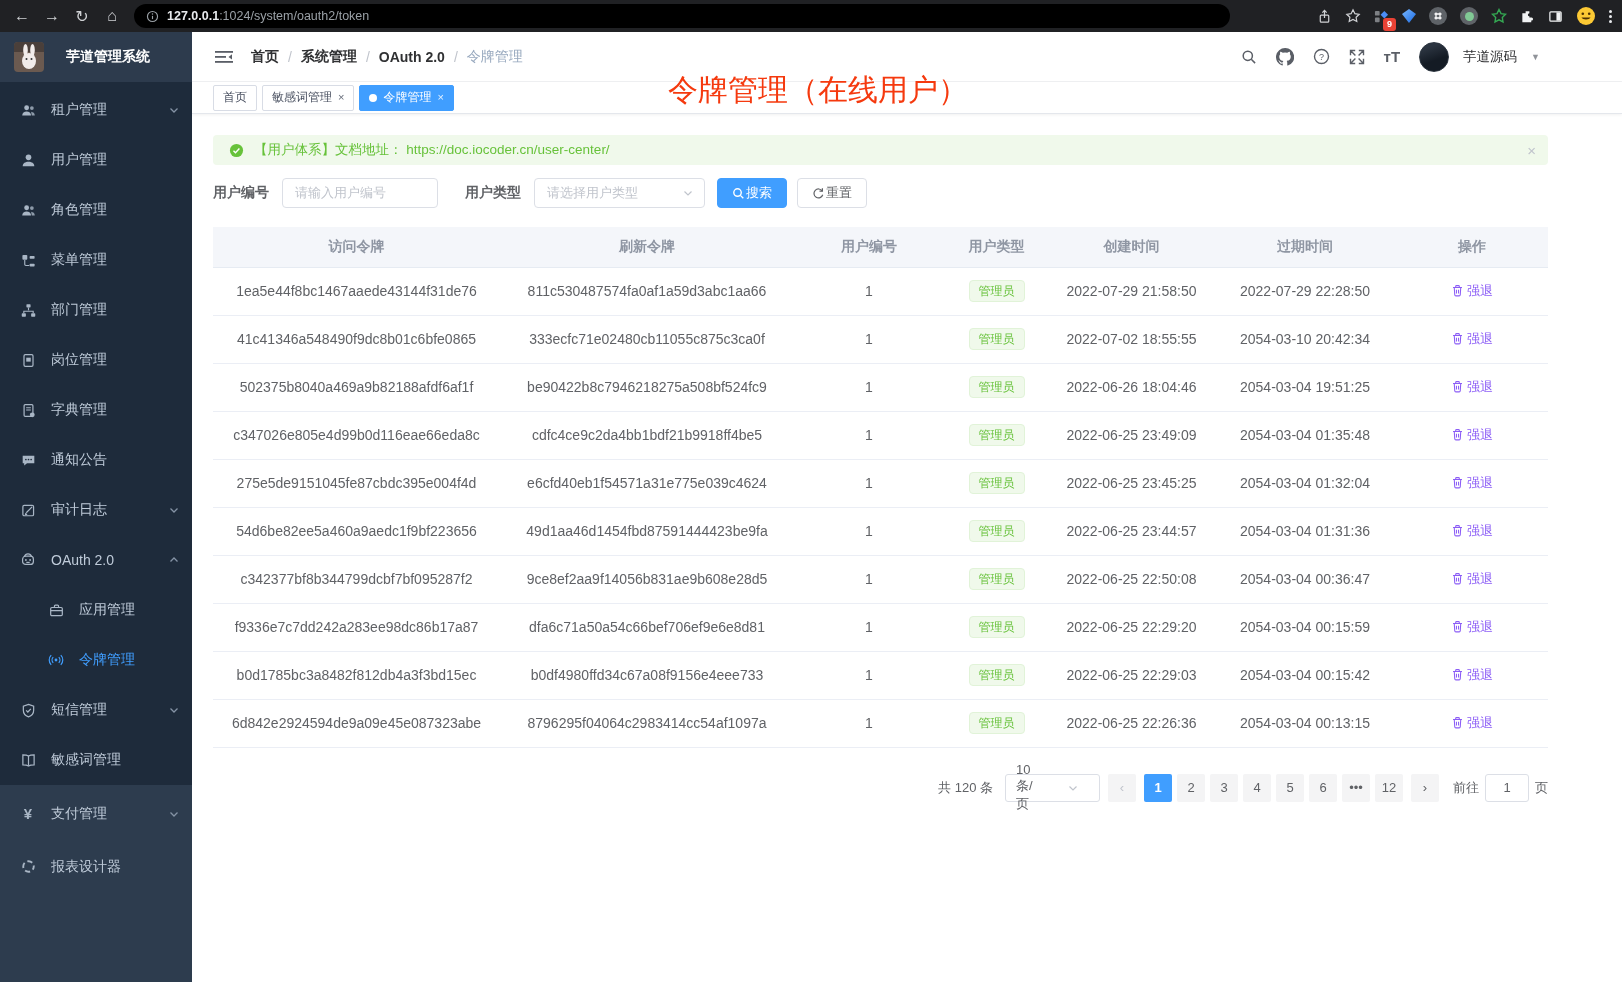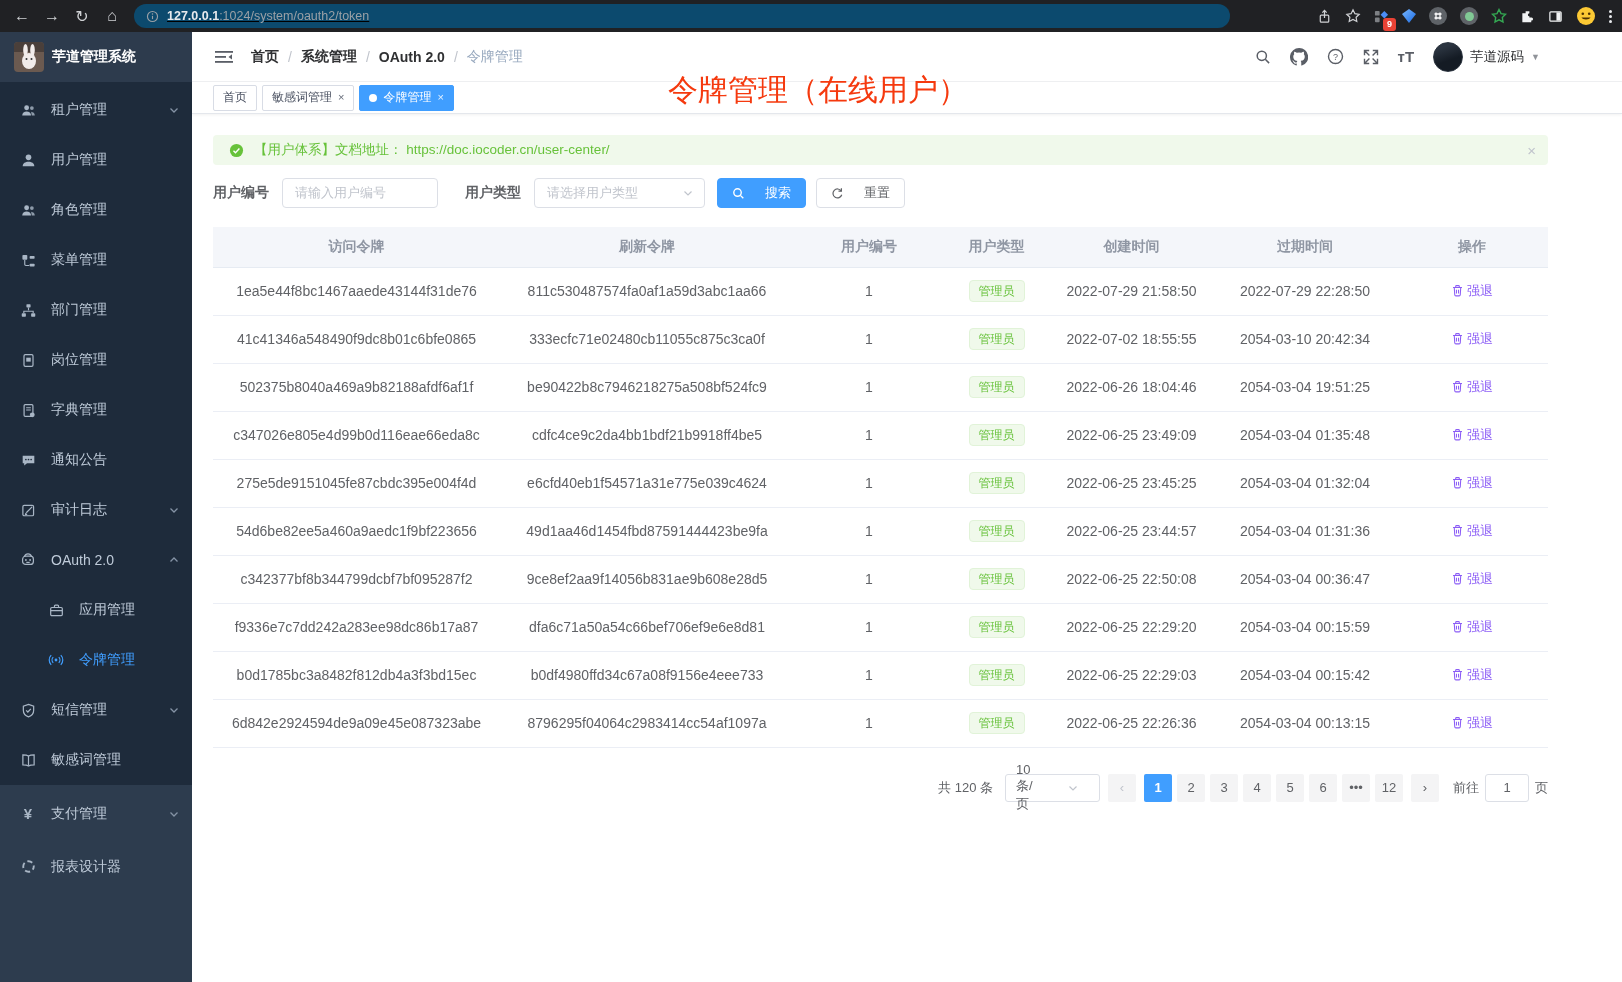--- a/index.html
+++ b/index.html
@@ -4,21 +4,21 @@
 <style>
   * { margin:0; padding:0; box-sizing:border-box; }
   html,body { width:1622px; height:982px; overflow:hidden; background:#fff;
     font-family:"Liberation Sans","DejaVu Sans",sans-serif; }
 
   
   .browser-bar { height:32px; background:#202124; display:flex; align-items:center;
     padding:0 10px; gap:6px; }
   .bnav { width:24px; height:24px; display:flex; align-items:center; justify-content:center;
     color:#cfd1d4; font-size:16px; flex-shrink:0; }
-  .url-pill { height:24px; width:1096px; background:#0c4a6e; border-radius:12px;
+  .url-pill { height:24px; width:1096px; background:#000000; border-radius:12px;
     display:flex; align-items:center; padding:0 12px; gap:8px; margin-left:4px;text-decoration:underline; }
   .url-text { font-size:12.5px; color:#9aa0a6; white-space:nowrap; }
   .url-text .domain { color:#e8eaed; font-weight:bold; }
   .chrome-right { margin-left:auto; display:flex; align-items:center; gap:13px; }
   .cricon { position:relative; display:flex; align-items:center; justify-content:center; }
   .ext-badge { position:absolute; right:-7px; bottom:-7px; background:#e94235; color:#fff;
     font-size:9px; line-height:11px; padding:1px 4px; border-radius:3px; font-weight:bold; }
   .gem { width:14px; height:14px; background:linear-gradient(135deg,#7ab8ff,#1a6ae4);
     clip-path:polygon(50% 0,100% 35%,50% 100%,0 35%); }
   .gray-circle { width:18px; height:18px; border-radius:50%; background:#5f6368;
@@ -29,21 +29,21 @@
     display:flex; flex-direction:column; gap:2px; align-items:center; }
   .dots-v i { width:3px; height:3px; border-radius:50%; background:#e8eaed; }
 
   
   .app { display:flex; height:950px; }
 
   
   .sidebar { width:192px; flex-shrink:0; background:#1e2b3b; color:#bfcbd9;
     display:flex; flex-direction:column; }
   .logo-row { height:50px; background:#2d3b4d; display:flex; align-items:center;
-    padding-left:14px; gap:8px; flex-shrink:0; }
+    padding-left:14px; gap:22px; flex-shrink:0; }
   .logo-img { width:30px; height:30px; border-radius:4px; overflow:hidden; flex-shrink:0; }
   .logo-title { color:#fff; font-weight:bold; font-size:14px; }
   .menu { padding-top:3px; }
   .menu-item { height:50px; display:flex; align-items:center; padding:0 12px 0 20px;
     gap:15px; font-size:14px; cursor:pointer; }
   .menu-item .mi-icon { width:16px; display:flex; justify-content:center; color:#a9b6c5; }
   .menu-item.sub { padding-left:48px; }
   .menu-item.active { color:#409eff; }
   .menu-item.active .mi-icon { color:#409eff; }
   .menu-item .chev { margin-left:auto; color:#8593a5; display:flex; }
@@ -58,21 +58,21 @@
     border-bottom:1px solid #f0f1f3; flex-shrink:0; }
   .hamburger { color:#5a5e66; display:flex; padding:0 8px; cursor:pointer; }
   .breadcrumb { display:flex; align-items:center; margin-left:10px; font-size:14px; }
   .crumb { display:flex; align-items:center; color:#303133; font-weight:bold; }
   .crumb .sep { color:#c0c4cc; margin:0 9px; font-weight:normal; }
   .crumb:last-child { color:#97a8be; font-weight:normal; }
   .crumb:last-child .sep { display:none; }
   .nav-right { margin-left:auto; display:flex; align-items:center; gap:19px; color:#5a5e66; }
   .nav-right .nicon { display:flex; cursor:pointer; }
   .fontsize-icon { font-size:15px; color:#5a5e66; font-weight:bold; letter-spacing:0; }
-  .avatar-wrap { display:flex; align-items:center; gap:7px; cursor:pointer; }
+  .avatar-wrap { display:flex; align-items:center; gap:14px; cursor:pointer; }
   .avatar { width:30px; height:30px; border-radius:50%;
     background:linear-gradient(160deg,#2b3440 20%,#141b24 60%); border:1px solid #2c3540; }
   .username { font-size:13.5px; color:#303133; }
   .caret { color:#909399; font-size:9px; }
 
   .tagbar { height:32px; display:flex; align-items:center; padding-left:21px; gap:5px;
     border-bottom:1px solid #e4e7ec; box-shadow:0 1px 3px rgba(0,0,0,.06); flex-shrink:0; }
   .tab { height:26px; display:flex; align-items:center; padding:0 9px; border:1px solid #d8dce5;
     background:#fff; color:#495060; font-size:12px; gap:6px; cursor:pointer; border-radius:2px; }
   .tab .dot { display:none; width:8px; height:8px; border-radius:50%; background:#fff; }
@@ -98,21 +98,21 @@
   .f-input { width:156px; height:30px; border:1px solid #dcdfe6; border-radius:4px;
     padding:0 12px; font-size:13px; color:#606266; outline:none;
     font-family:Liberation Mono, monospace; }
   .f-input::placeholder { color:#c0c4cc; }
   .f-select { width:171px; height:30px; border:1px solid #dcdfe6; border-radius:4px;
     display:flex; align-items:center; padding:0 10px 0 12px; cursor:pointer; margin-right:12px; }
   .f-select .ph { font-size:13px; color:#c0c4cc; flex:1; }
   .f-select .chev { color:#c0c4cc; display:flex; }
   .sp24 { width:27px; }
   .btn { height:30px; border-radius:4px; font-size:13px; display:inline-flex;
-    align-items:center; gap:20px; padding:0 14px; cursor:pointer; border:1px solid #dcdfe6;
+    align-items:center; gap:1px; padding:0 14px; cursor:pointer; border:1px solid #dcdfe6;
     background:#fff; color:#606266; font-family:inherit; }
   .btn-primary { background:#409eff; border-color:#409eff; color:#fff; }
   .btn + .btn { margin-left:10px; }
 
   table.grid { width:1335px; margin-top:18px; border-collapse:collapse; table-layout:fixed; }
   .grid th { height:40px; background:#f4f6fa; color:#8f96a3; font-size:14px; font-weight:bold;
     border-bottom:1px solid #e6ebf2; text-align:center; }
   .grid td { height:48px; border-bottom:1px solid #ebeef5; font-size:14px; color:#606266;
     text-align:center; white-space:nowrap; overflow:hidden; }
   .tag-success { display:inline-block; background:#f0f9eb; border:1px solid #e1f3d8;

